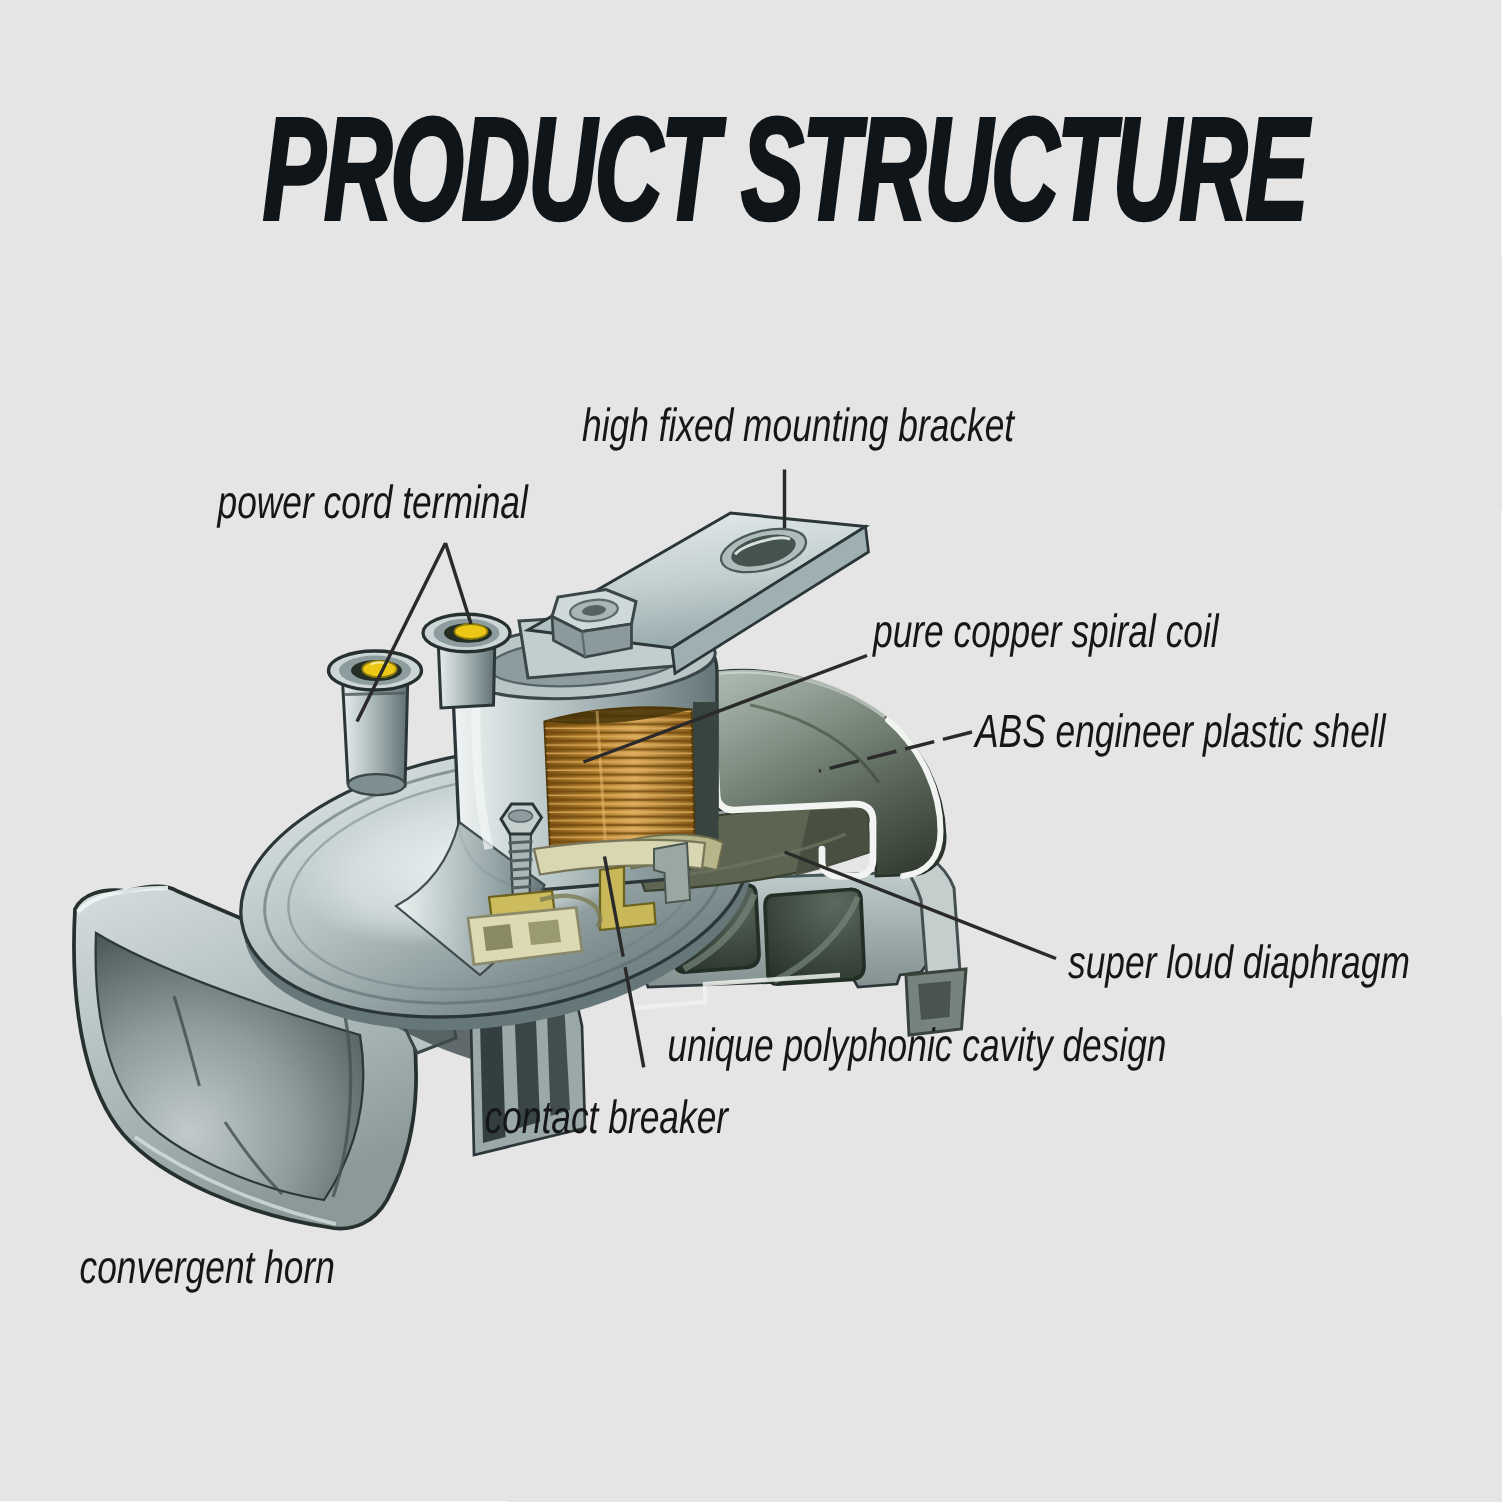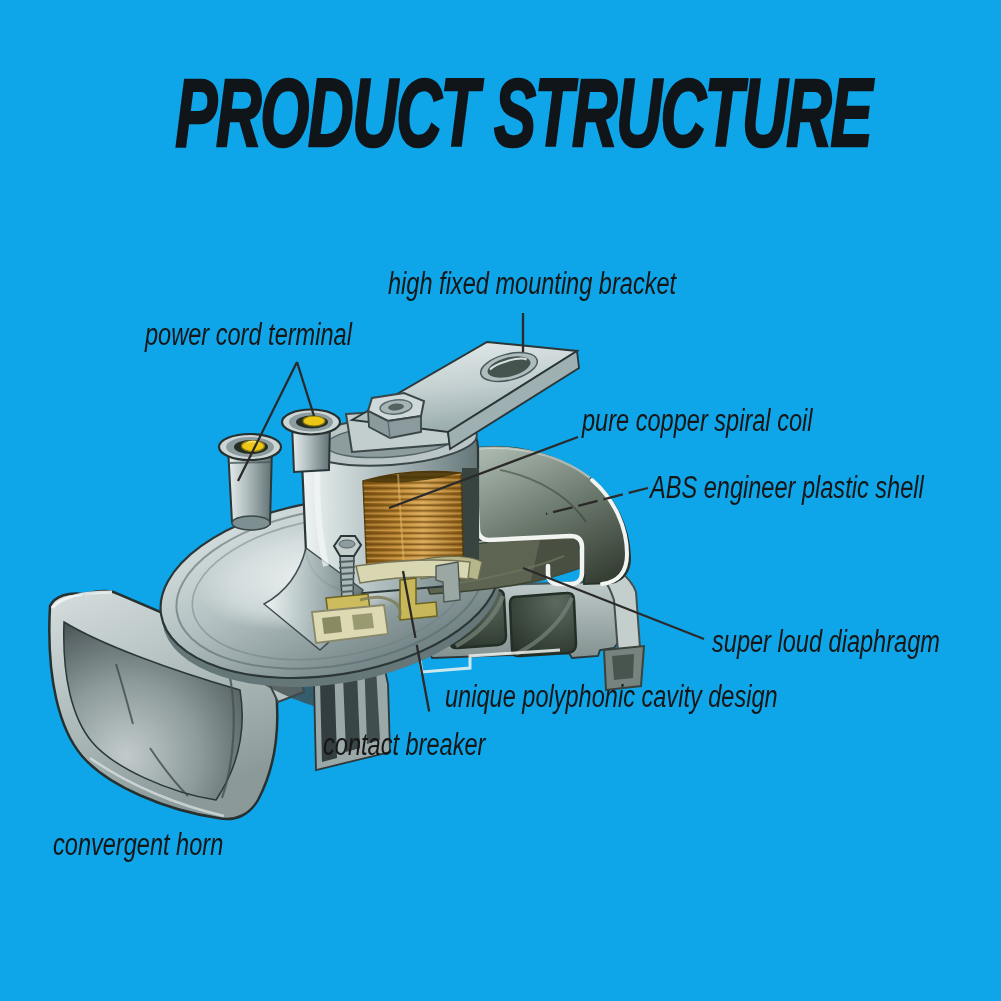--- a/index.html
+++ b/index.html
@@ -1,17 +1,17 @@
 <!DOCTYPE html>
 <html><head>
 <meta charset="utf-8">
 <style>
   html,body{margin:0;padding:0;background:#ffffff;}
   .stage{
-    position:relative;width:1001px;height:1001px;background:#0ea5e9;overflow:hidden;
+    position:relative;width:1001px;height:1001px;background:#e5e5e5;overflow:hidden;
     font-family:"Liberation Sans", sans-serif;
   }
   .art{position:absolute;left:0;top:0;width:1001px;height:1001px;}
   .page-title{
     position:absolute;left:0;top:64px;width:1001px;text-align:center;
     font-size:97px;line-height:1;font-weight:bold;font-style:italic;
     color:#10151a;-webkit-text-stroke:2.6px #10151a;
     transform:scaleX(0.65);transform-origin:50% 0;
     letter-spacing:-2px;white-space:nowrap;
   }

